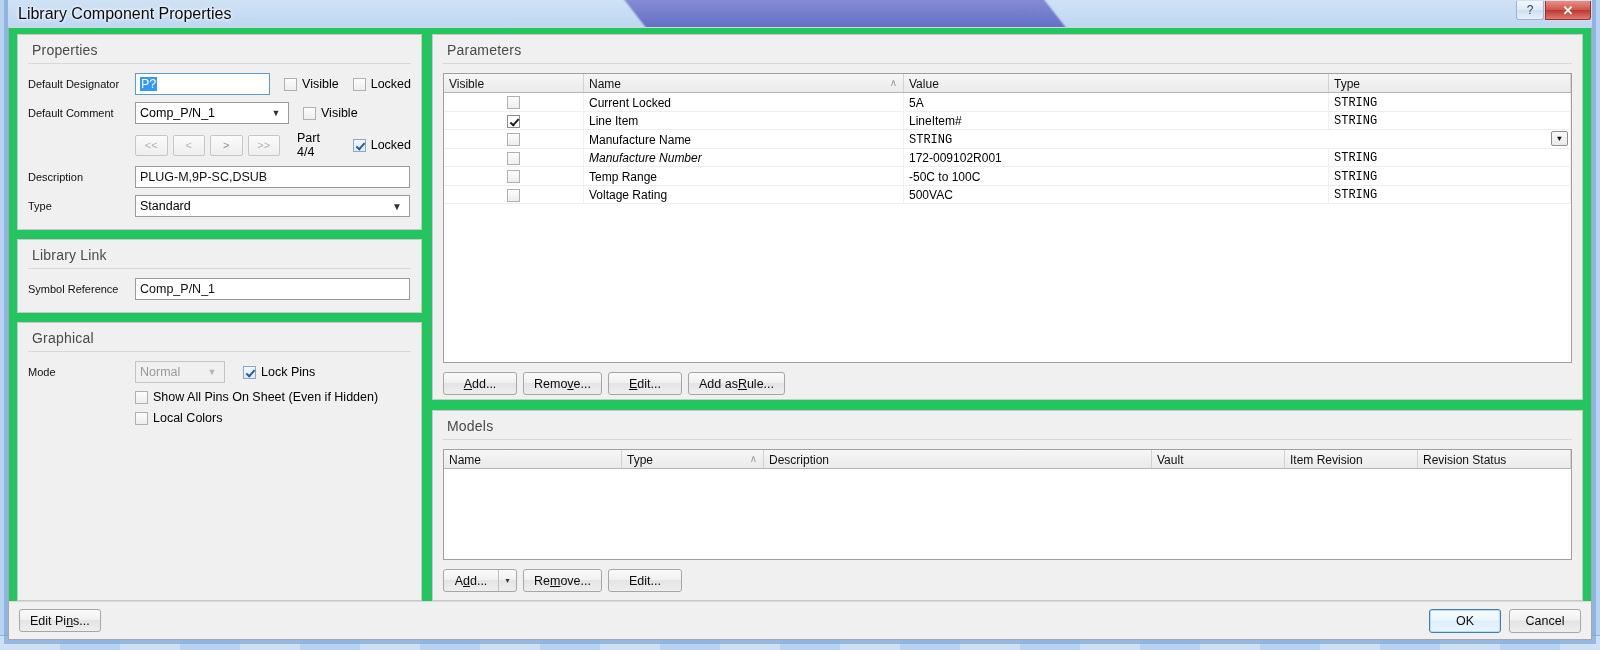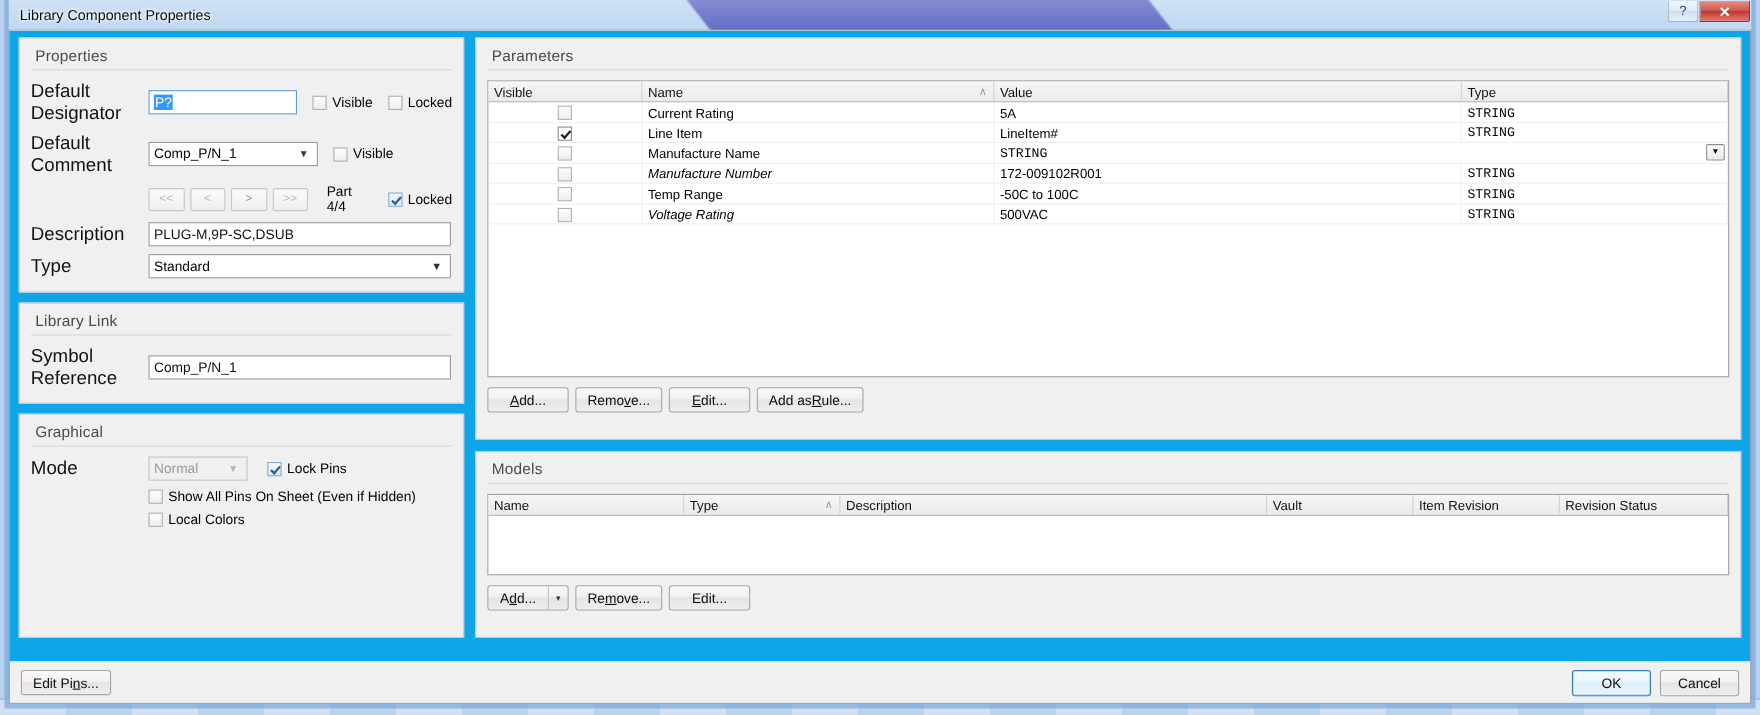--- a/index.html
+++ b/index.html
@@ -52,21 +52,21 @@
   }
   .titlebar {
     height: 27px;
     position: relative;
     background: linear-gradient(180deg, rgba(226,238,250,0.55) 0%, rgba(198,222,245,0.45) 100%);
     flex: 0 0 27px;
     display: flex; align-items: center;
   }
   .title-text {
     margin-left: 10px;
-    font-size: 13px;
+    font-size: 16px;
     color: #0b0b0b;
     text-shadow: 0 0 3px #fff, 0 0 5px #fff;
     white-space: nowrap;
   }
   .title-btns {
     position: absolute; right: 1px; top: 1px;
     display: flex; gap: 1px;
   }
   .tbtn {
     width: 28px; height: 19px;
@@ -81,26 +81,26 @@
   .tbtn.close {
     width: 46px;
     color: #fff; font-weight: bold; font-size: 13px;
     background: linear-gradient(180deg,#e88e86 0%,#d4564c 48%,#bb392e 52%,#e07a6e 100%);
     border: 1px solid #9c3127; border-top: none;
     border-radius: 0 0 3px 0;
   }
 
   .dialog-body {
     flex: 1 1 auto;
-    background: #0ea5e9;
+    background: #22c55e;
     border: 1px solid #a7a7a7;
     border-top: 1px solid #d6d6d6;
     margin: 0;
     position: relative;
-    display: flex; flex-direction: column; gap: 21px;
+    display: flex; flex-direction: column;
   }
 
   .content {
     flex: 1 1 auto;
     display: flex;
     padding: 6px 8px 0 8px;
     gap: 10px;
     min-height: 0;
   }
   .col-left { width: 405px; flex: 0 0 405px; display: flex; flex-direction: column; gap: 9px;}
@@ -116,21 +116,21 @@
     font-size: 14px;
     color: #4a4a4a;
     padding: 7px 2px 5px 4px;
     border-bottom: 1px solid #d8d8d8;
     margin-bottom: 9px;
     letter-spacing: .2px;
   }
   .group.fill { flex: 1 1 auto; display: flex; flex-direction: column; min-height: 0; }
 
   .row { display: flex; align-items: center; margin-bottom: 7px; }
-  .lbl { font-size: 17px; color: #111; }
+  .lbl { font-size: 11px; color: #111; }
   .lbl.w115 { width: 107px; flex: 0 0 107px; }
 
   
   .tin {
     height: 22px;
     border: 1px solid #9a9a9a;
     background: #fff;
     font-family: "Liberation Sans", sans-serif;
     font-size: 12.5px;
     color: #111;
@@ -418,39 +418,39 @@
             <div class="cbx">
               <span class="box"></span>
               <span>Local Colors</span>
             </div>
           </div>
         </div>
       </div>
 
       <div class="col-right">
 
-        <div class="group" style="flex:0 0 366px;display:flex;flex-direction:column;padding-bottom:24px">
+        <div class="group" style="flex:0 0 366px;display:flex;flex-direction:column;padding-bottom:4px">
           <div class="ghead">Parameters</div>
 
           <div class="grid-wrap">
             <div class="grid-head">
               <div class="hc" style="width:140px">Visible</div>
               <div class="hc" style="width:320px">
                 <span>Name</span>
                 <span class="sortmark">∧</span>
               </div>
               <div class="hc" style="width:425px">Value</div>
               <div class="hc" style="flex:1 1 auto">Type</div>
             </div>
             <div id="param-rows">
                 <div class="grid-row">
                   <div class="gc center" style="width: 140px;">
                     <span class="box plain"></span>
                   </div>
-                  <div class="gc" style="width: 320px;">Current Rating</div>
+                  <div class="gc" style="width: 320px;">Current Locked</div>
                   <div class="gc" style="width: 425px;">5A</div>
                   <div class="gc typecell" style="flex: 1 1 auto;">STRING</div>
                 </div>
                 <div class="grid-row">
                   <div class="gc center" style="width: 140px;">
                     <span class="box plain on" style="background: rgb(255, 255, 255); border-color: rgb(140, 140, 140);"></span>
                   </div>
                   <div class="gc" style="width: 320px;">Line Item</div>
                   <div class="gc" style="width: 425px;">LineItem#</div>
                   <div class="gc typecell" style="flex: 1 1 auto;">STRING</div>
@@ -475,36 +475,36 @@
                     <span class="box plain"></span>
                   </div>
                   <div class="gc" style="width: 320px;">Temp Range</div>
                   <div class="gc" style="width: 425px;">-50C to 100C</div>
                   <div class="gc typecell" style="flex: 1 1 auto;">STRING</div>
                 </div>
                 <div class="grid-row">
                   <div class="gc center" style="width: 140px;">
                     <span class="box plain"></span>
                   </div>
-                  <div class="gc" style="width: 320px; font-style: italic;">Voltage Rating</div>
+                  <div class="gc" style="width: 320px;">Voltage Rating</div>
                   <div class="gc" style="width: 425px;">500VAC</div>
                   <div class="gc typecell" style="flex: 1 1 auto;">STRING</div>
                 </div>
               </div>
           </div>
 
           <div style="display:flex;gap:6px;margin-top:9px">
             <div class="btn"><u>A</u>dd...</div>
             <div class="btn">Remo<u>v</u>e...</div>
             <div class="btn"><u>E</u>dit...</div>
             <div class="btn">Add as <u>R</u>ule...</div>
           </div>
         </div>
 
-        <div class="group" style="flex:1 1 auto;display:flex;flex-direction:column;min-height:0;padding-bottom:24px">
+        <div class="group" style="flex:1 1 auto;display:flex;flex-direction:column;min-height:0;padding-bottom:8px">
           <div class="ghead">Models</div>
 
           <div class="grid-wrap">
             <div class="grid-head">
               <div class="hc" style="width:178px">Name</div>
               <div class="hc" style="width:142px">
                 <span>Type</span>
                 <span class="sortmark">∧</span>
               </div>
               <div class="hc" style="width:388px">Description</div>

